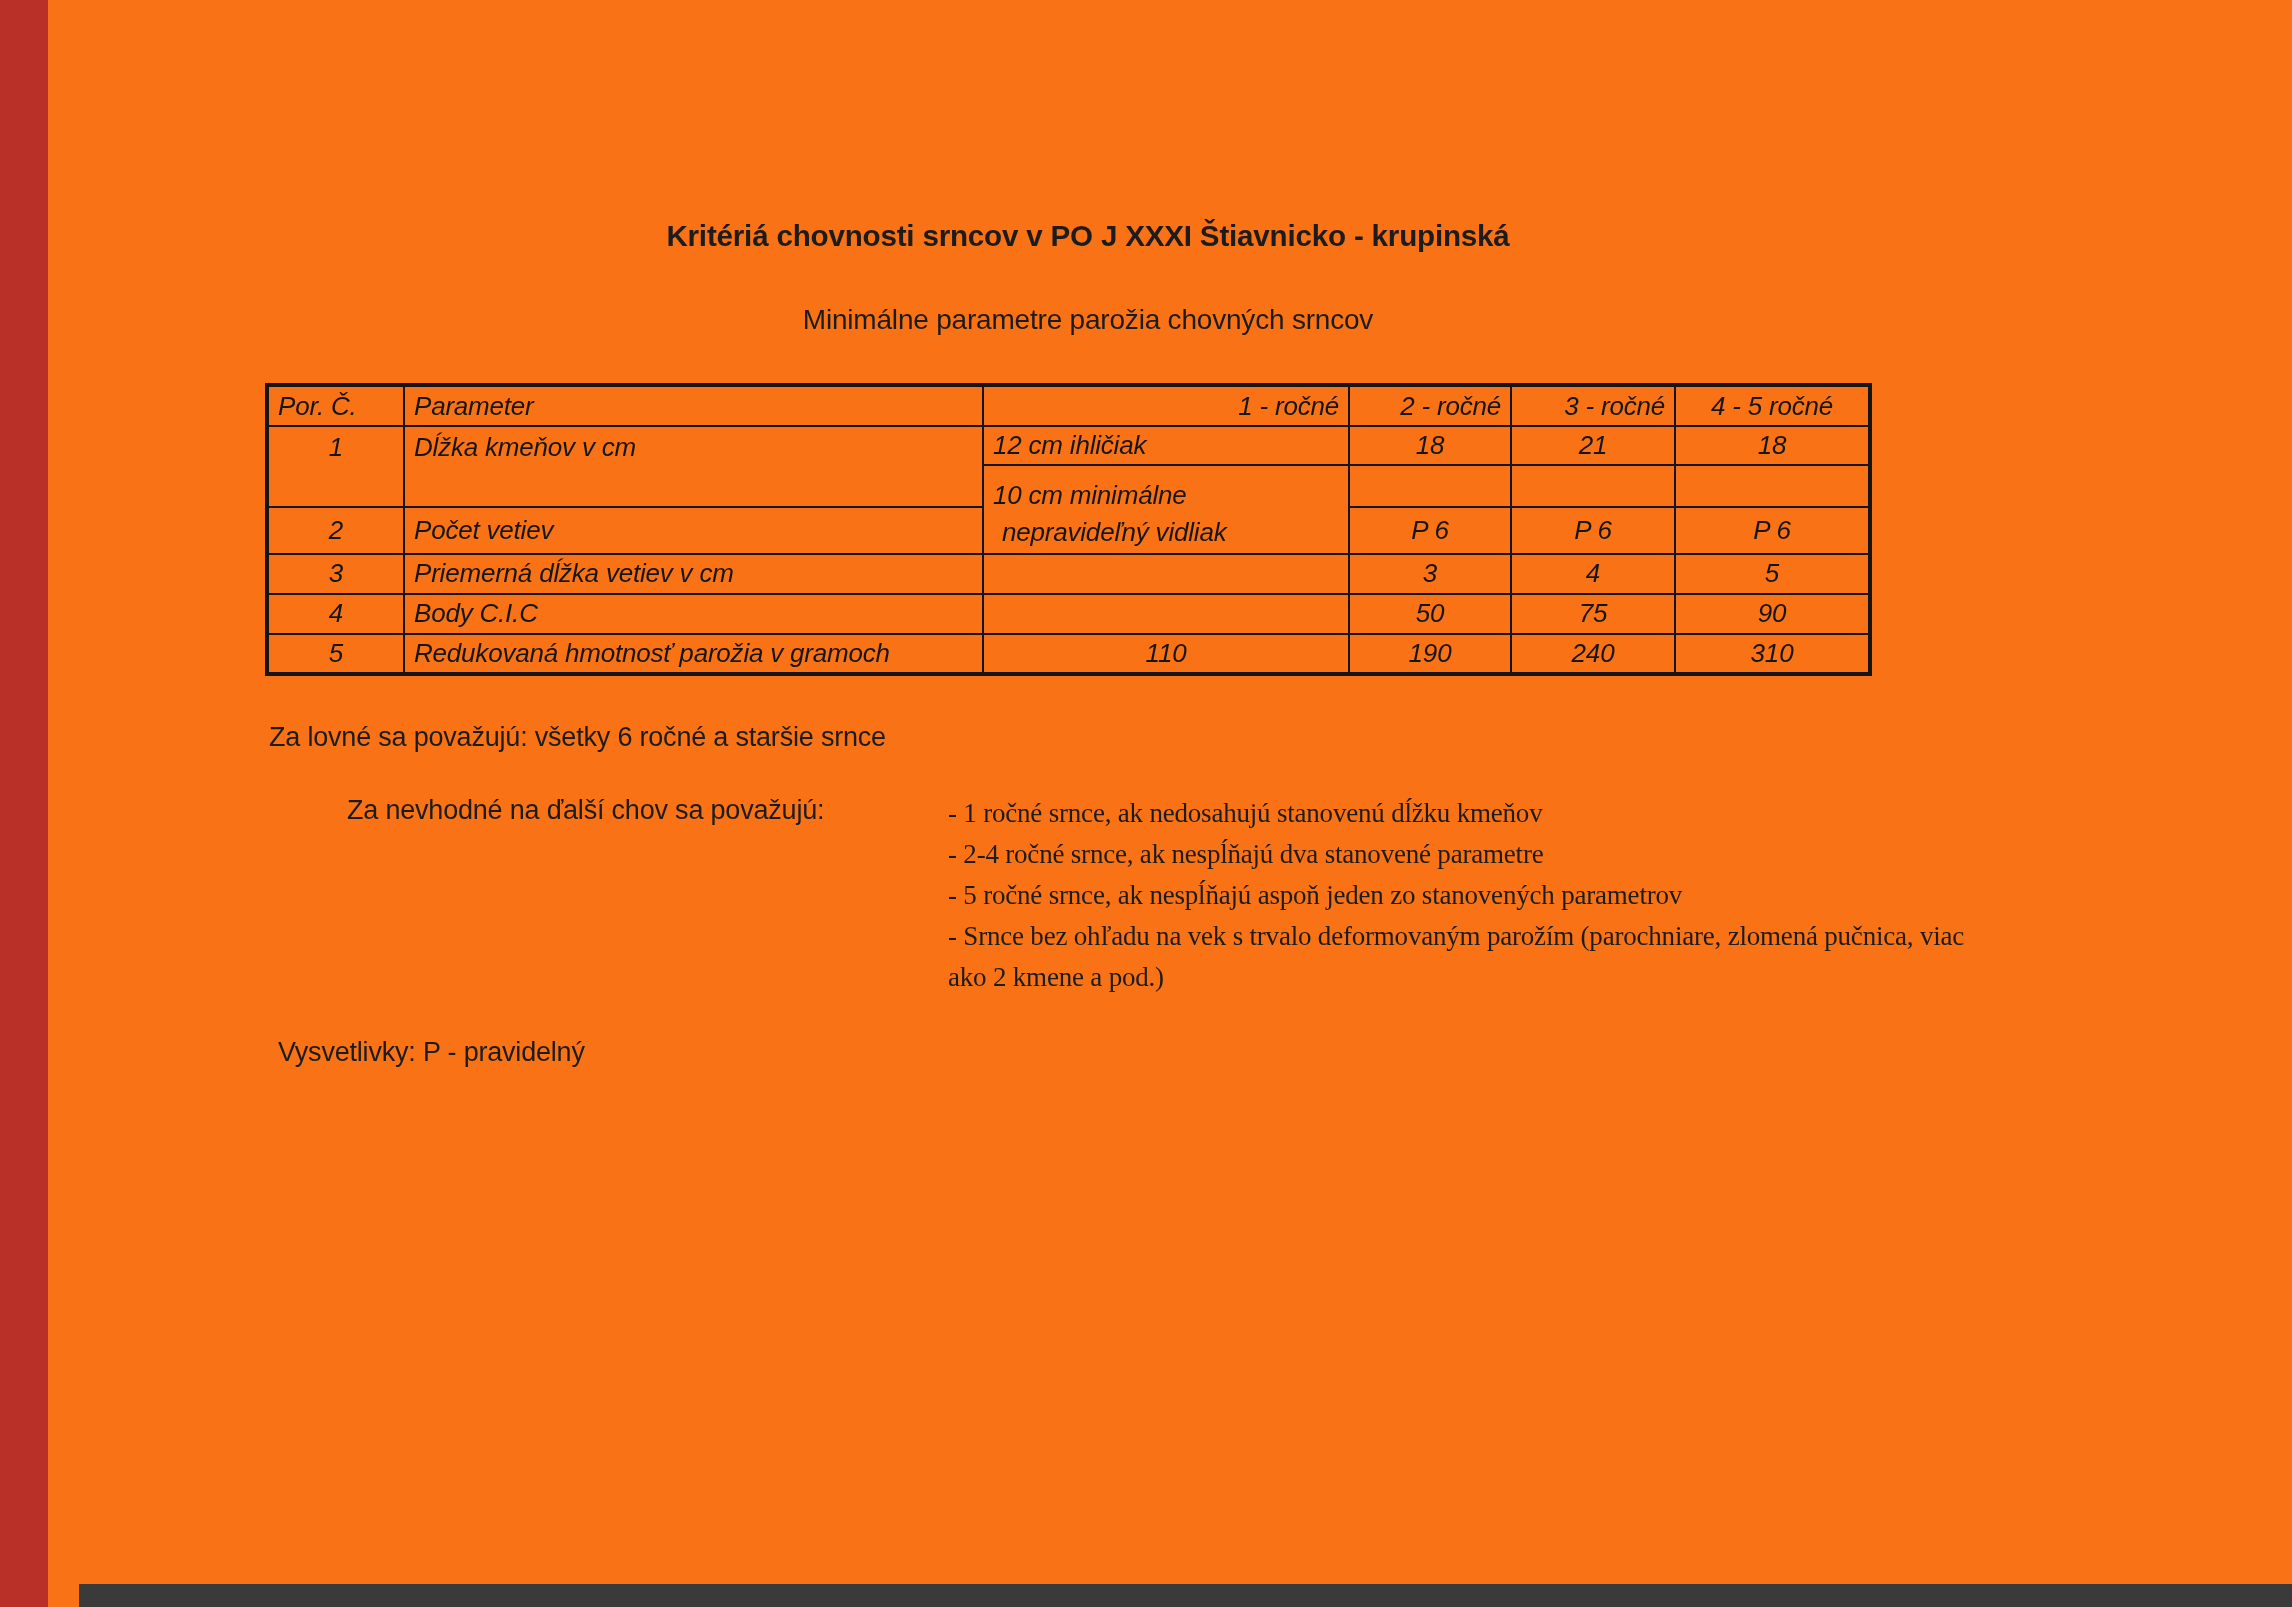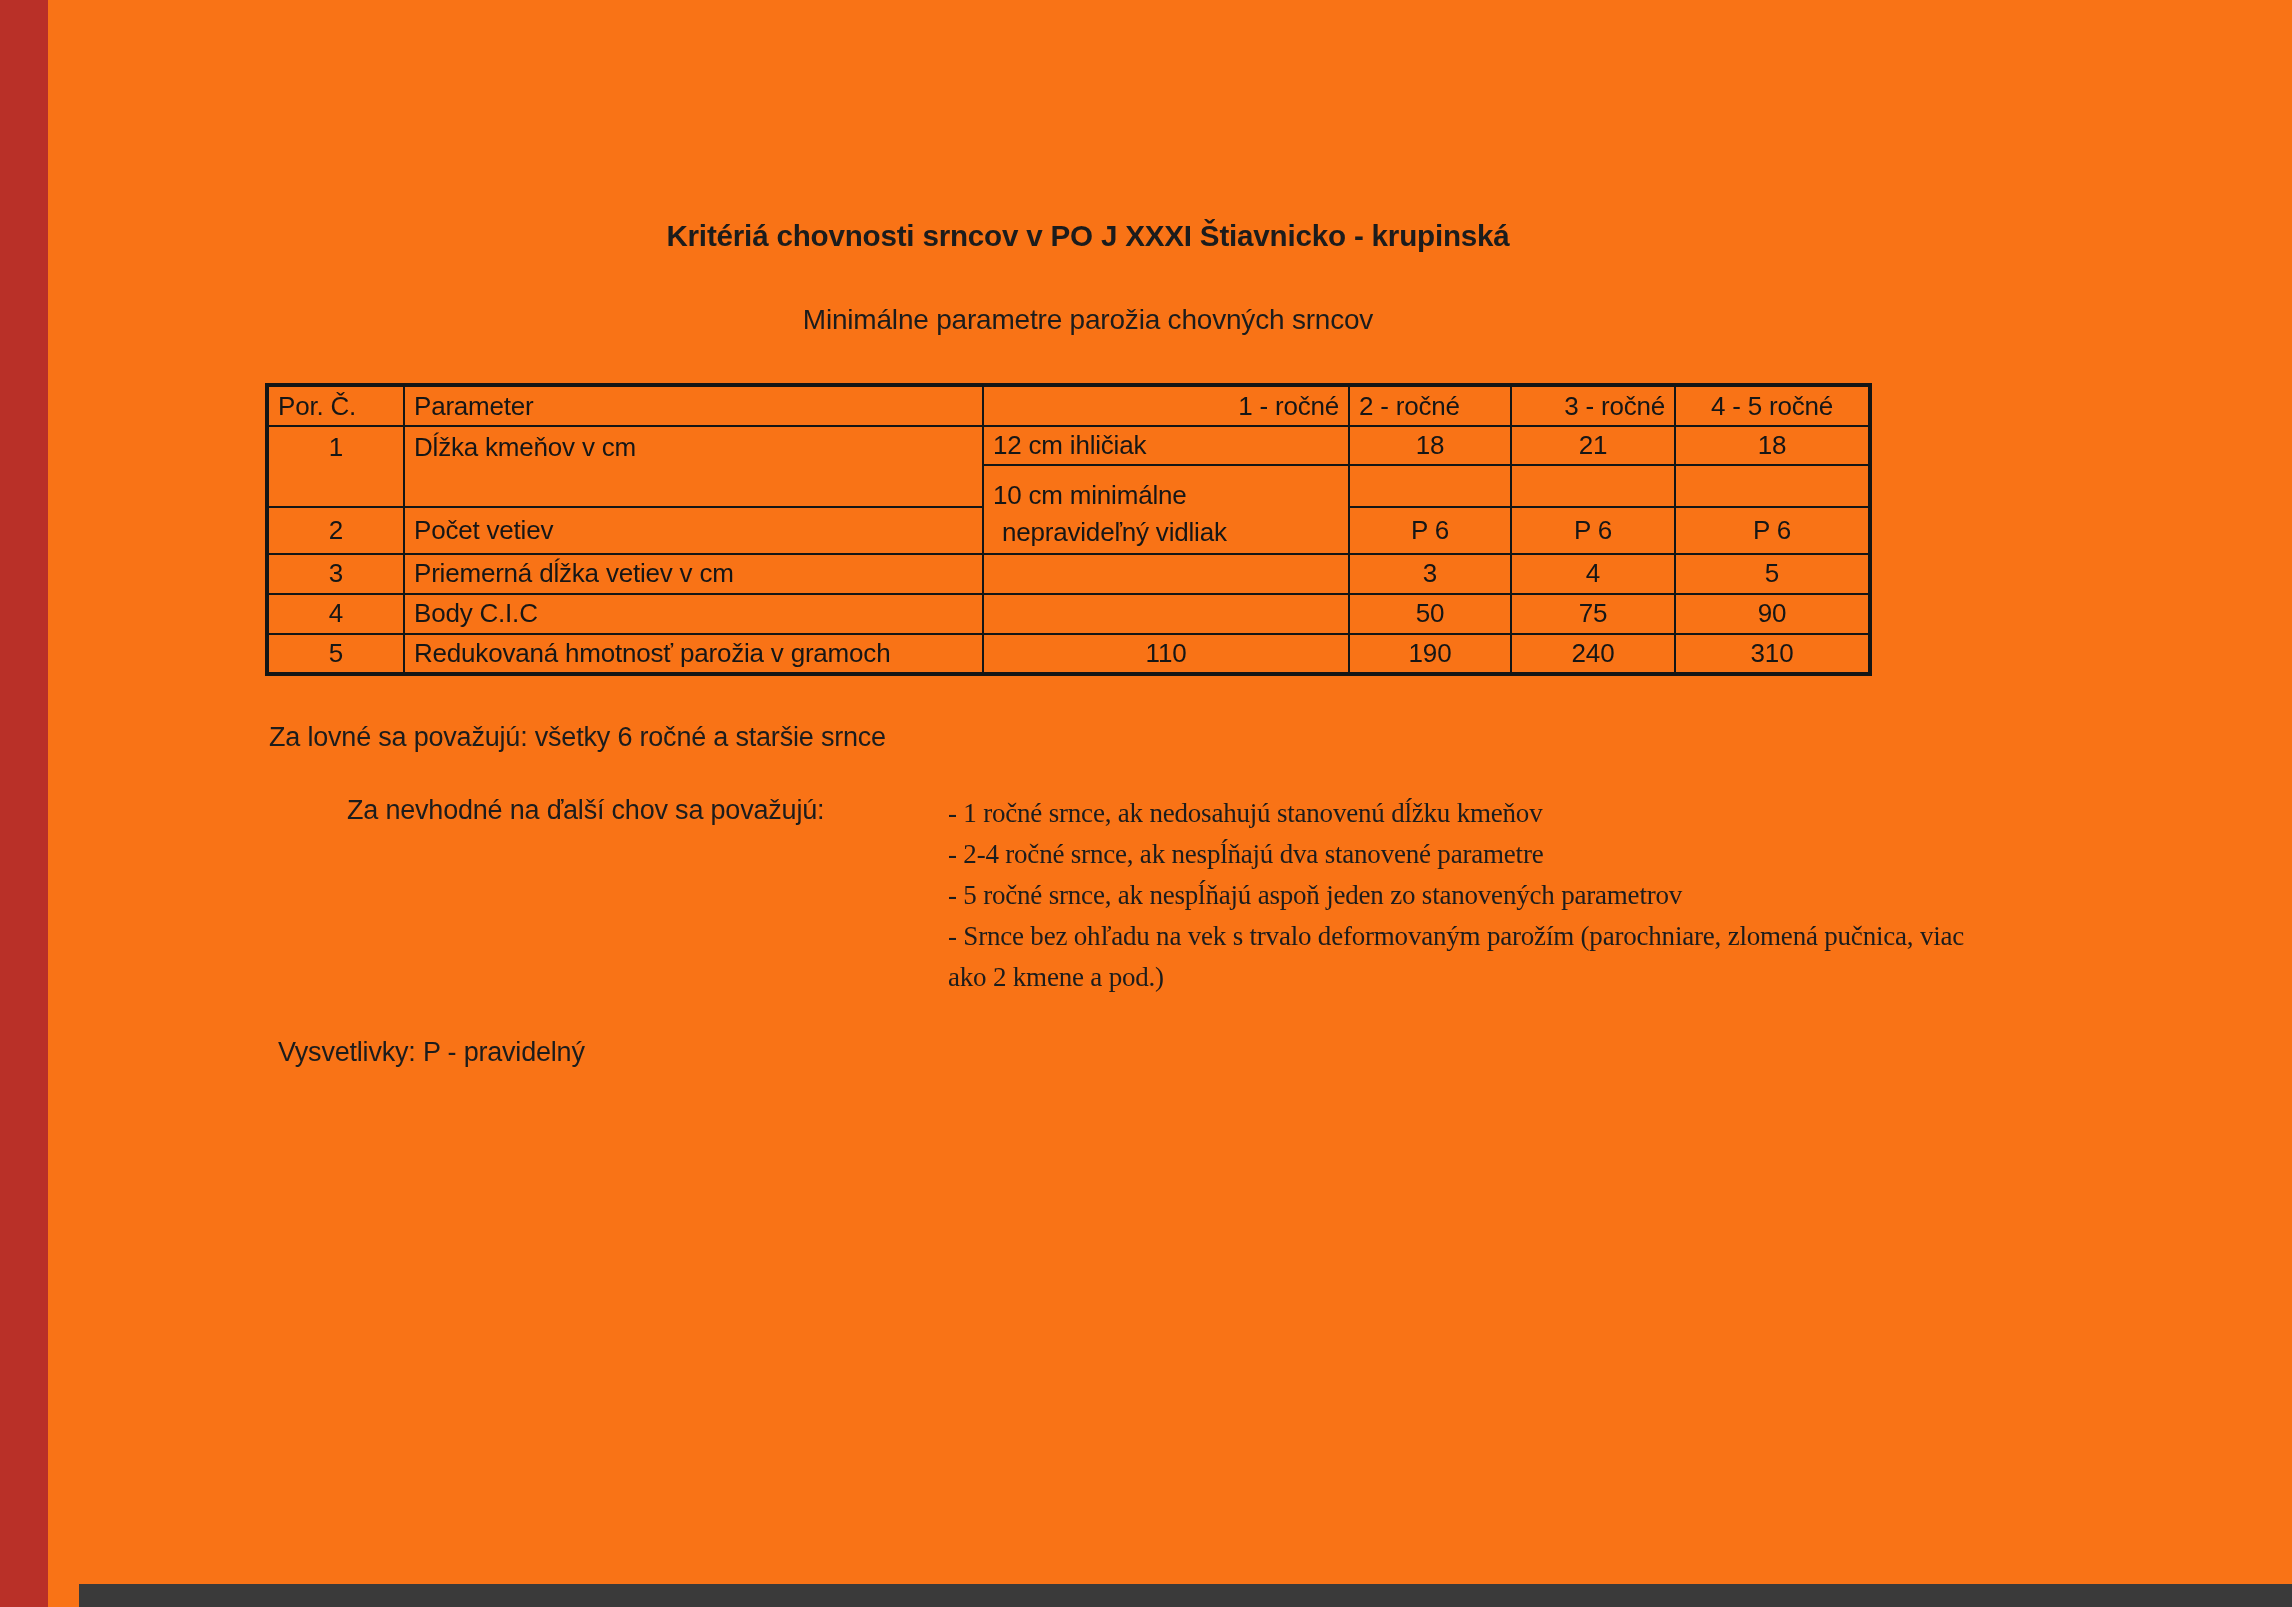--- a/index.html
+++ b/index.html
@@ -40,27 +40,28 @@
   .criteria-table, .criteria-table th, .criteria-table td {
     border: 2.7px solid #151515;
   }
   .criteria-table { border-width: 4.5px; }
   .criteria-table th, .criteria-table td {
     padding: 1.8px 9px;
     font-weight: normal;
     vertical-align: middle;
     overflow: hidden;
     white-space: nowrap;
+    font-style: italic;
   }
   .criteria-table thead tr { height: 41px; }
   .criteria-table tbody tr { height: 40px; }
   .c-por  { width: 116px; text-align: left; }
   .c-param{ width: 559px; text-align: left; margin-top: 12px; }
   .c-y1   { width: 346px; text-align: right; margin-left: 32px; }
-  .c-n    { width: 142px; text-align: left; }
+  .c-n    { width: 142px; text-align: right; }
   .c-n2   { width: 144px; text-align: right; }
   .c-n3   { width: 174px; text-align: center; }
   td.num  { text-align: center; }
   td.param{ text-align: left; }
   td.y1-left { text-align: left; }
   td.val  { text-align: center; }
   td.top  { vertical-align: top; padding-top: 4.5px; }
   td.two-line { vertical-align: top; padding-top: 11px; line-height: 37px; }
   td.two-line .indent { padding-left: 9px; }
 

